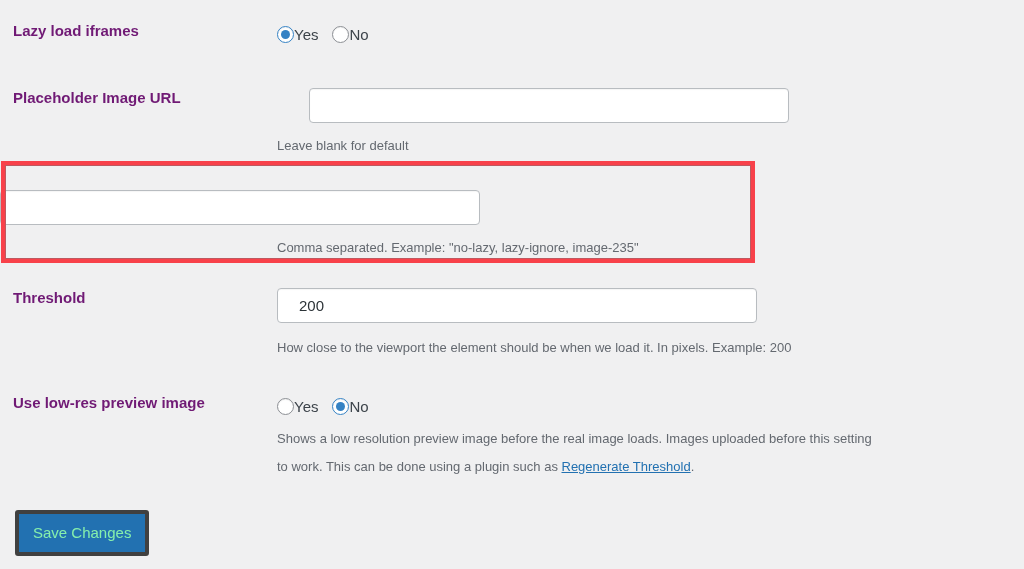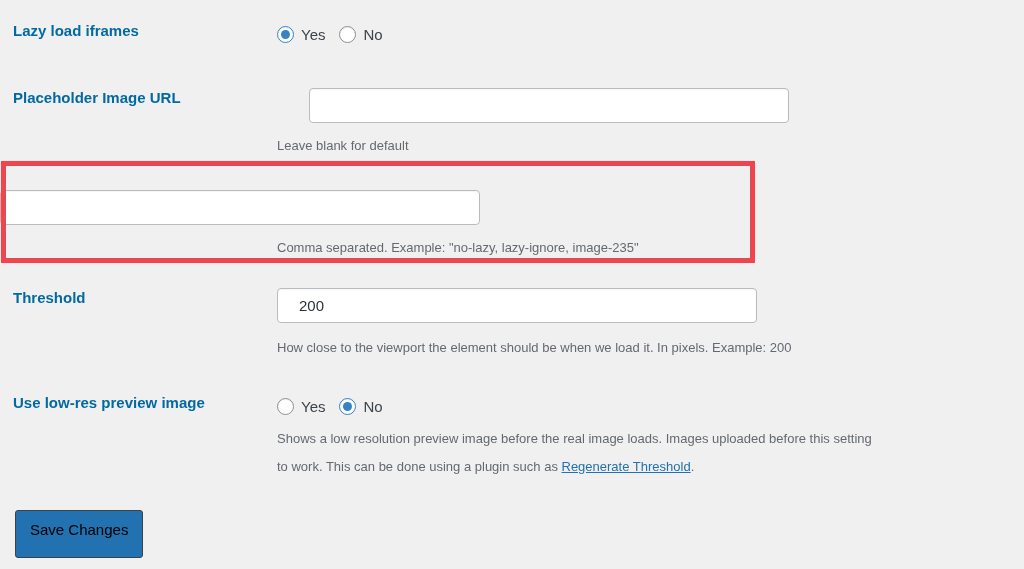--- a/index.html
+++ b/index.html
@@ -28,21 +28,21 @@
     align-items: flex-start;
   }
 
   .row-label {
     width: 277px;
     box-sizing: border-box;
     padding-left: 13px;
     padding-right: 10px;
     font-size: 15px;
     font-weight: bold;
-    color: #0369a1;
+    color: #701a75;
     line-height: 1.35;
   }
 
   .row-field {
     flex: 1;
     min-width: 0;
   }
 
   
   .text-input {
@@ -91,21 +91,20 @@
     position: absolute;
     top: 50%;
     left: 50%;
     width: 9px;
     height: 9px;
     margin: -4.5px 0 0 -4.5px;
     border-radius: 50%;
     background: #3582c4;
   }
   .radio-label {
-    margin-left: 7px;
     font-size: 15px;
     color: #3c434a;
     line-height: 1;
   }
 
   
   .description {
     font-size: 13px;
     color: #646970;
     line-height: 1.5;
@@ -133,27 +132,27 @@
     content: "";
     position: absolute;
     left: -1px; top: -1px; right: -1px; bottom: -1px;
     border: 1px solid rgba(120,120,125,0.45);
   }
 
   
   .button-primary {
     display: inline-block;
     background: #2271b1;
-    border: 1px solid #404040;
+    border: 4px solid #404040;
     border-radius: 3px;
-    color: #000000;
+    color: #86efac;
     font-family: "Liberation Sans", sans-serif;
     font-size: 15px;
     line-height: 1;
-    padding: 11px 14px 20px;
+    padding: 11px 14px 12px;
     cursor: pointer;
     text-align: center;
   }
 
   
   #row-lazy-iframes { position: absolute; top: 21px; left: 0; width: 1024px; }
   #row-placeholder-url { position: absolute; top: 88px; left: 0; width: 1024px; gap: 32px; }
   #desc-placeholder { position: absolute; top: 128px; left: 277px; }
 
   #row-skip-classes { position: absolute; top: 190px; left: 0; width: 1024px; }

